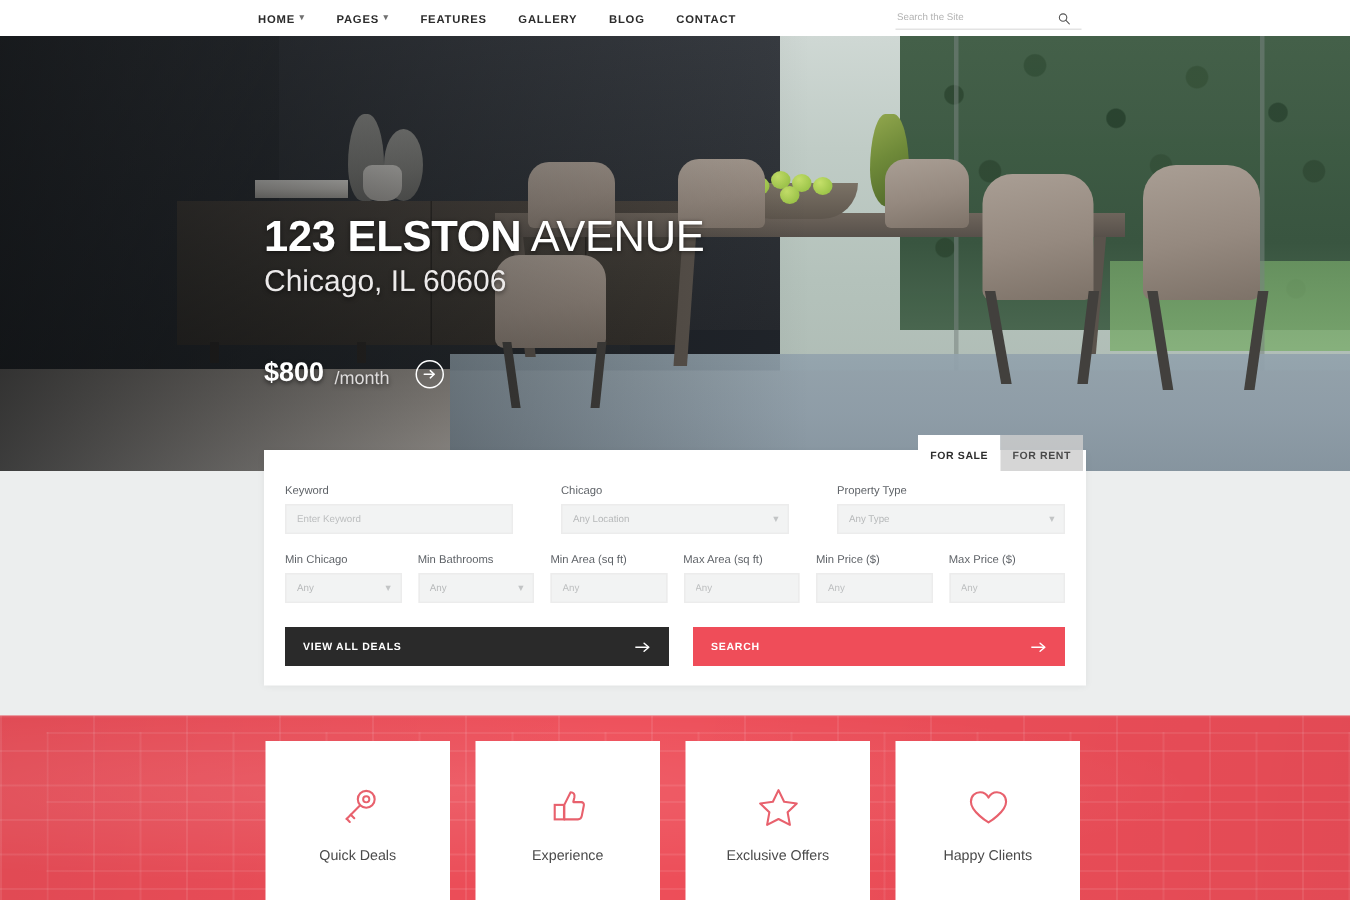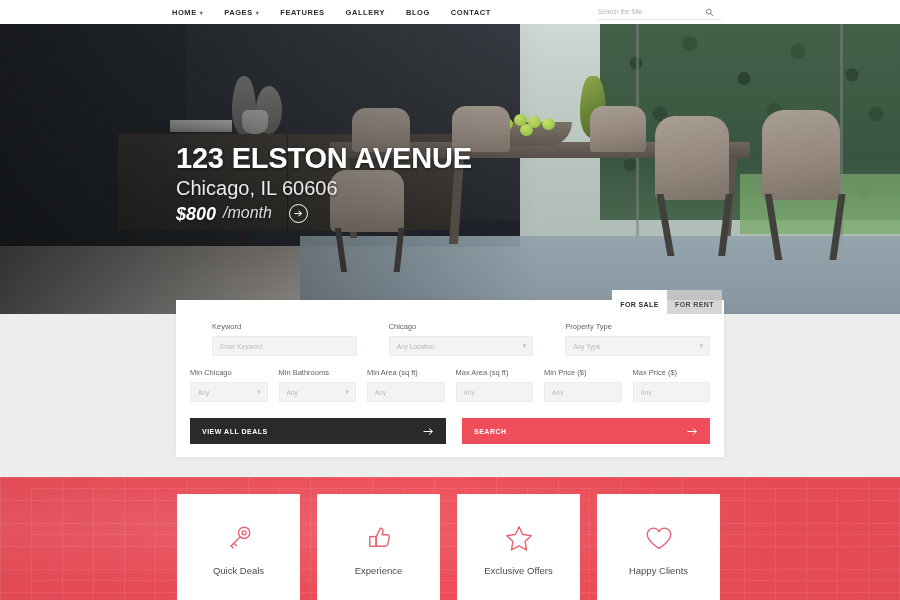--- a/index.html
+++ b/index.html
@@ -197,34 +197,34 @@
   }
 
   
   .hero-copy { position: absolute; left: 176px; top: 117px; }
   .hero-title {
     font-size: 29px; line-height: 34px; color: #ffffff;
     letter-spacing: -0.2px; text-shadow: 0 1px 3px rgba(0,0,0,.55);
     white-space: nowrap;
   }
   .hero-title b { font-weight: bold; }
-  .hero-title span { font-weight: 700; }
+  .hero-title span { font-weight: 400; }
   .hero-sub {
     font-size: 20px; font-weight: 300; color: #eceaea; margin-top: 2px;
     text-shadow: 0 1px 3px rgba(0,0,0,.55); white-space: nowrap;
   }
   .hero-price-row {
-    display: flex; align-items: flex-start; gap: 7px; margin-top: 4px; font-style: italic;
+    display: flex; align-items: flex-end; gap: 7px; margin-top: 38px;
   }
   .hero-price {
     font-size: 18px; font-weight: bold; color: #ffffff;
     text-shadow: 0 1px 3px rgba(0,0,0,.55);
   }
   .hero-permonth {
-    font-size: 16px; color: #dedcdc; text-shadow: 0 1px 3px rgba(0,0,0,.55);
+    font-size: 12px; color: #dedcdc; text-shadow: 0 1px 3px rgba(0,0,0,.55);
   }
   .hero-arrow-btn {
     width: 19px; height: 19px; border-radius: 50%;
     border: 1.3px solid #ffffff;
     display: flex; align-items: center; justify-content: center;
     margin-left: 10px; cursor: pointer; background: transparent;
   }
 
   
   .tabs {
@@ -242,21 +242,21 @@
   
   .panel-area { position: relative; height: 163px; background: #eceeee; }
   .panel {
     position: absolute; left: 176px; top: -14px;
     width: 548px; height: 157px;
     background: #ffffff;
     box-shadow: 0 1px 5px rgba(0,0,0,0.06);
     padding: 22px 14px 0 14px;
   }
   .frow { display: flex; }
-  .frow.row1 { gap: 32px; margin-left: 22px; }
+  .frow.row1 { gap: 32px; }
   .frow.row2 { gap: 11px; margin-top: 12px; }
   .field { display: flex; flex-direction: column; }
   .flabel {
     font-size: 7.5px; color: #5f6368; margin-bottom: 5px; white-space: nowrap;
   }
   .fctl {
     height: 20px; background: #f2f3f3; border: 1px solid #ececec;
     display: flex; align-items: center; padding: 0 7px;
     font-size: 6.5px; color: #b7b9ba; position: relative;
   }

